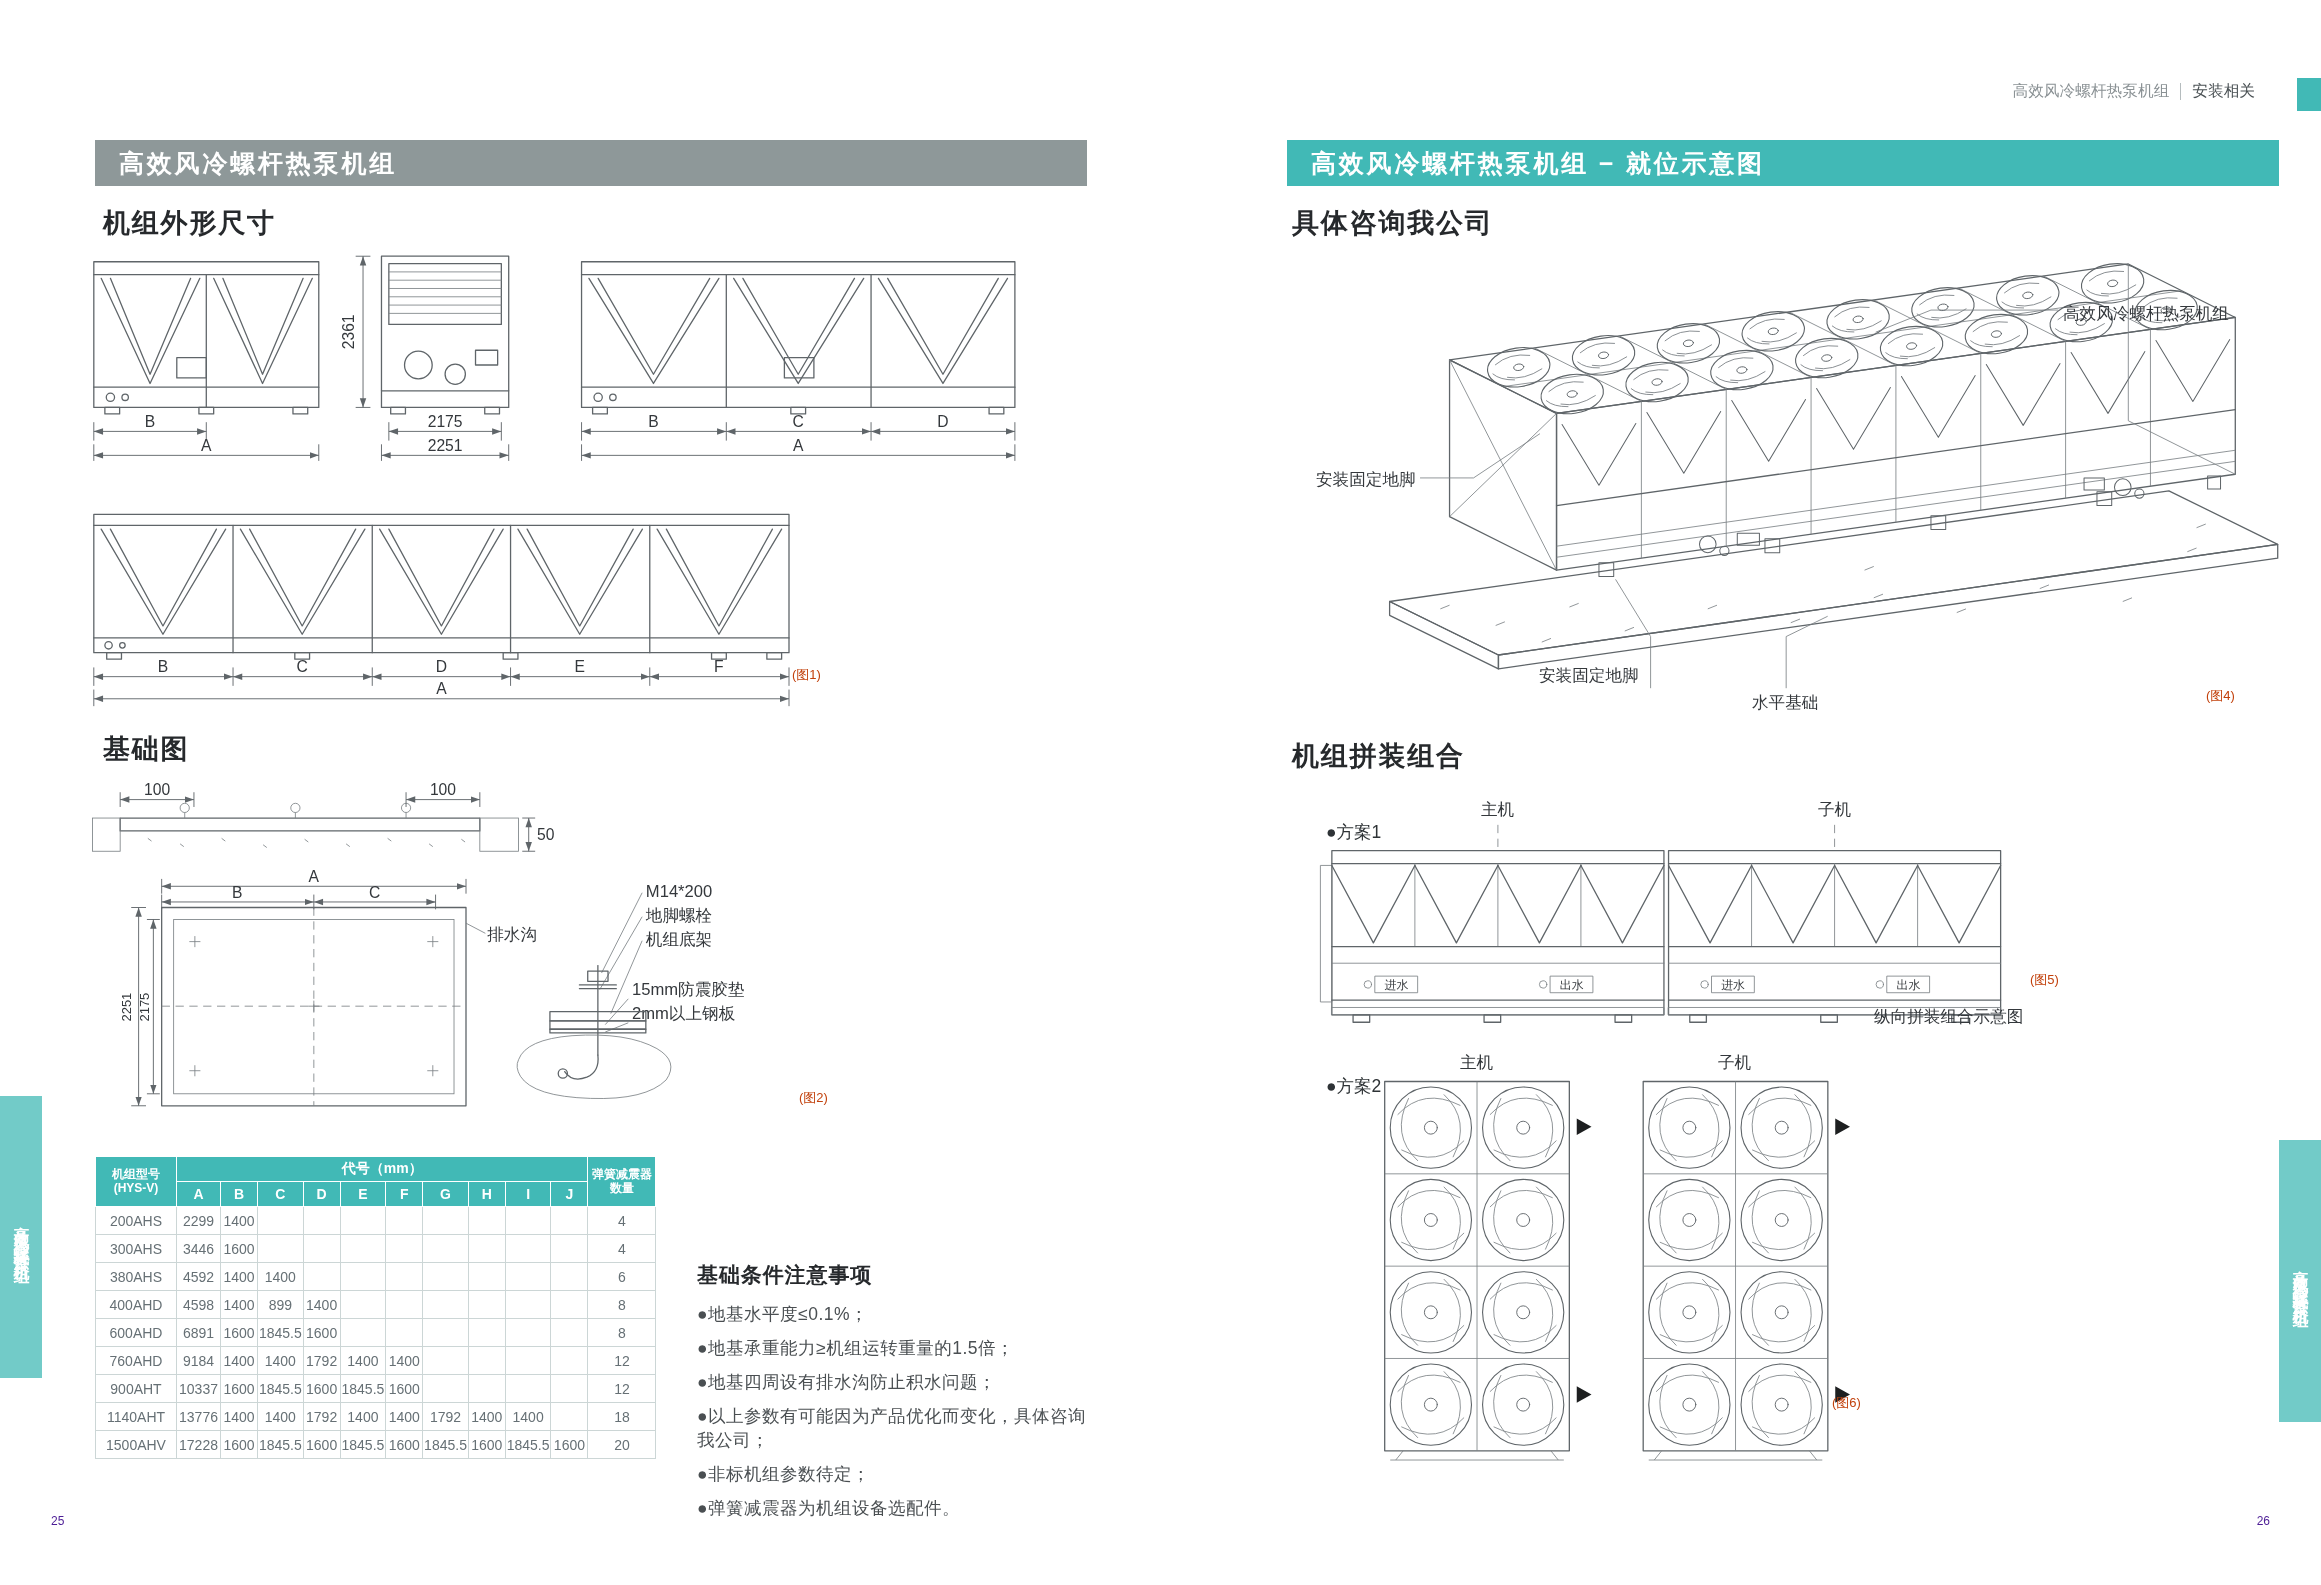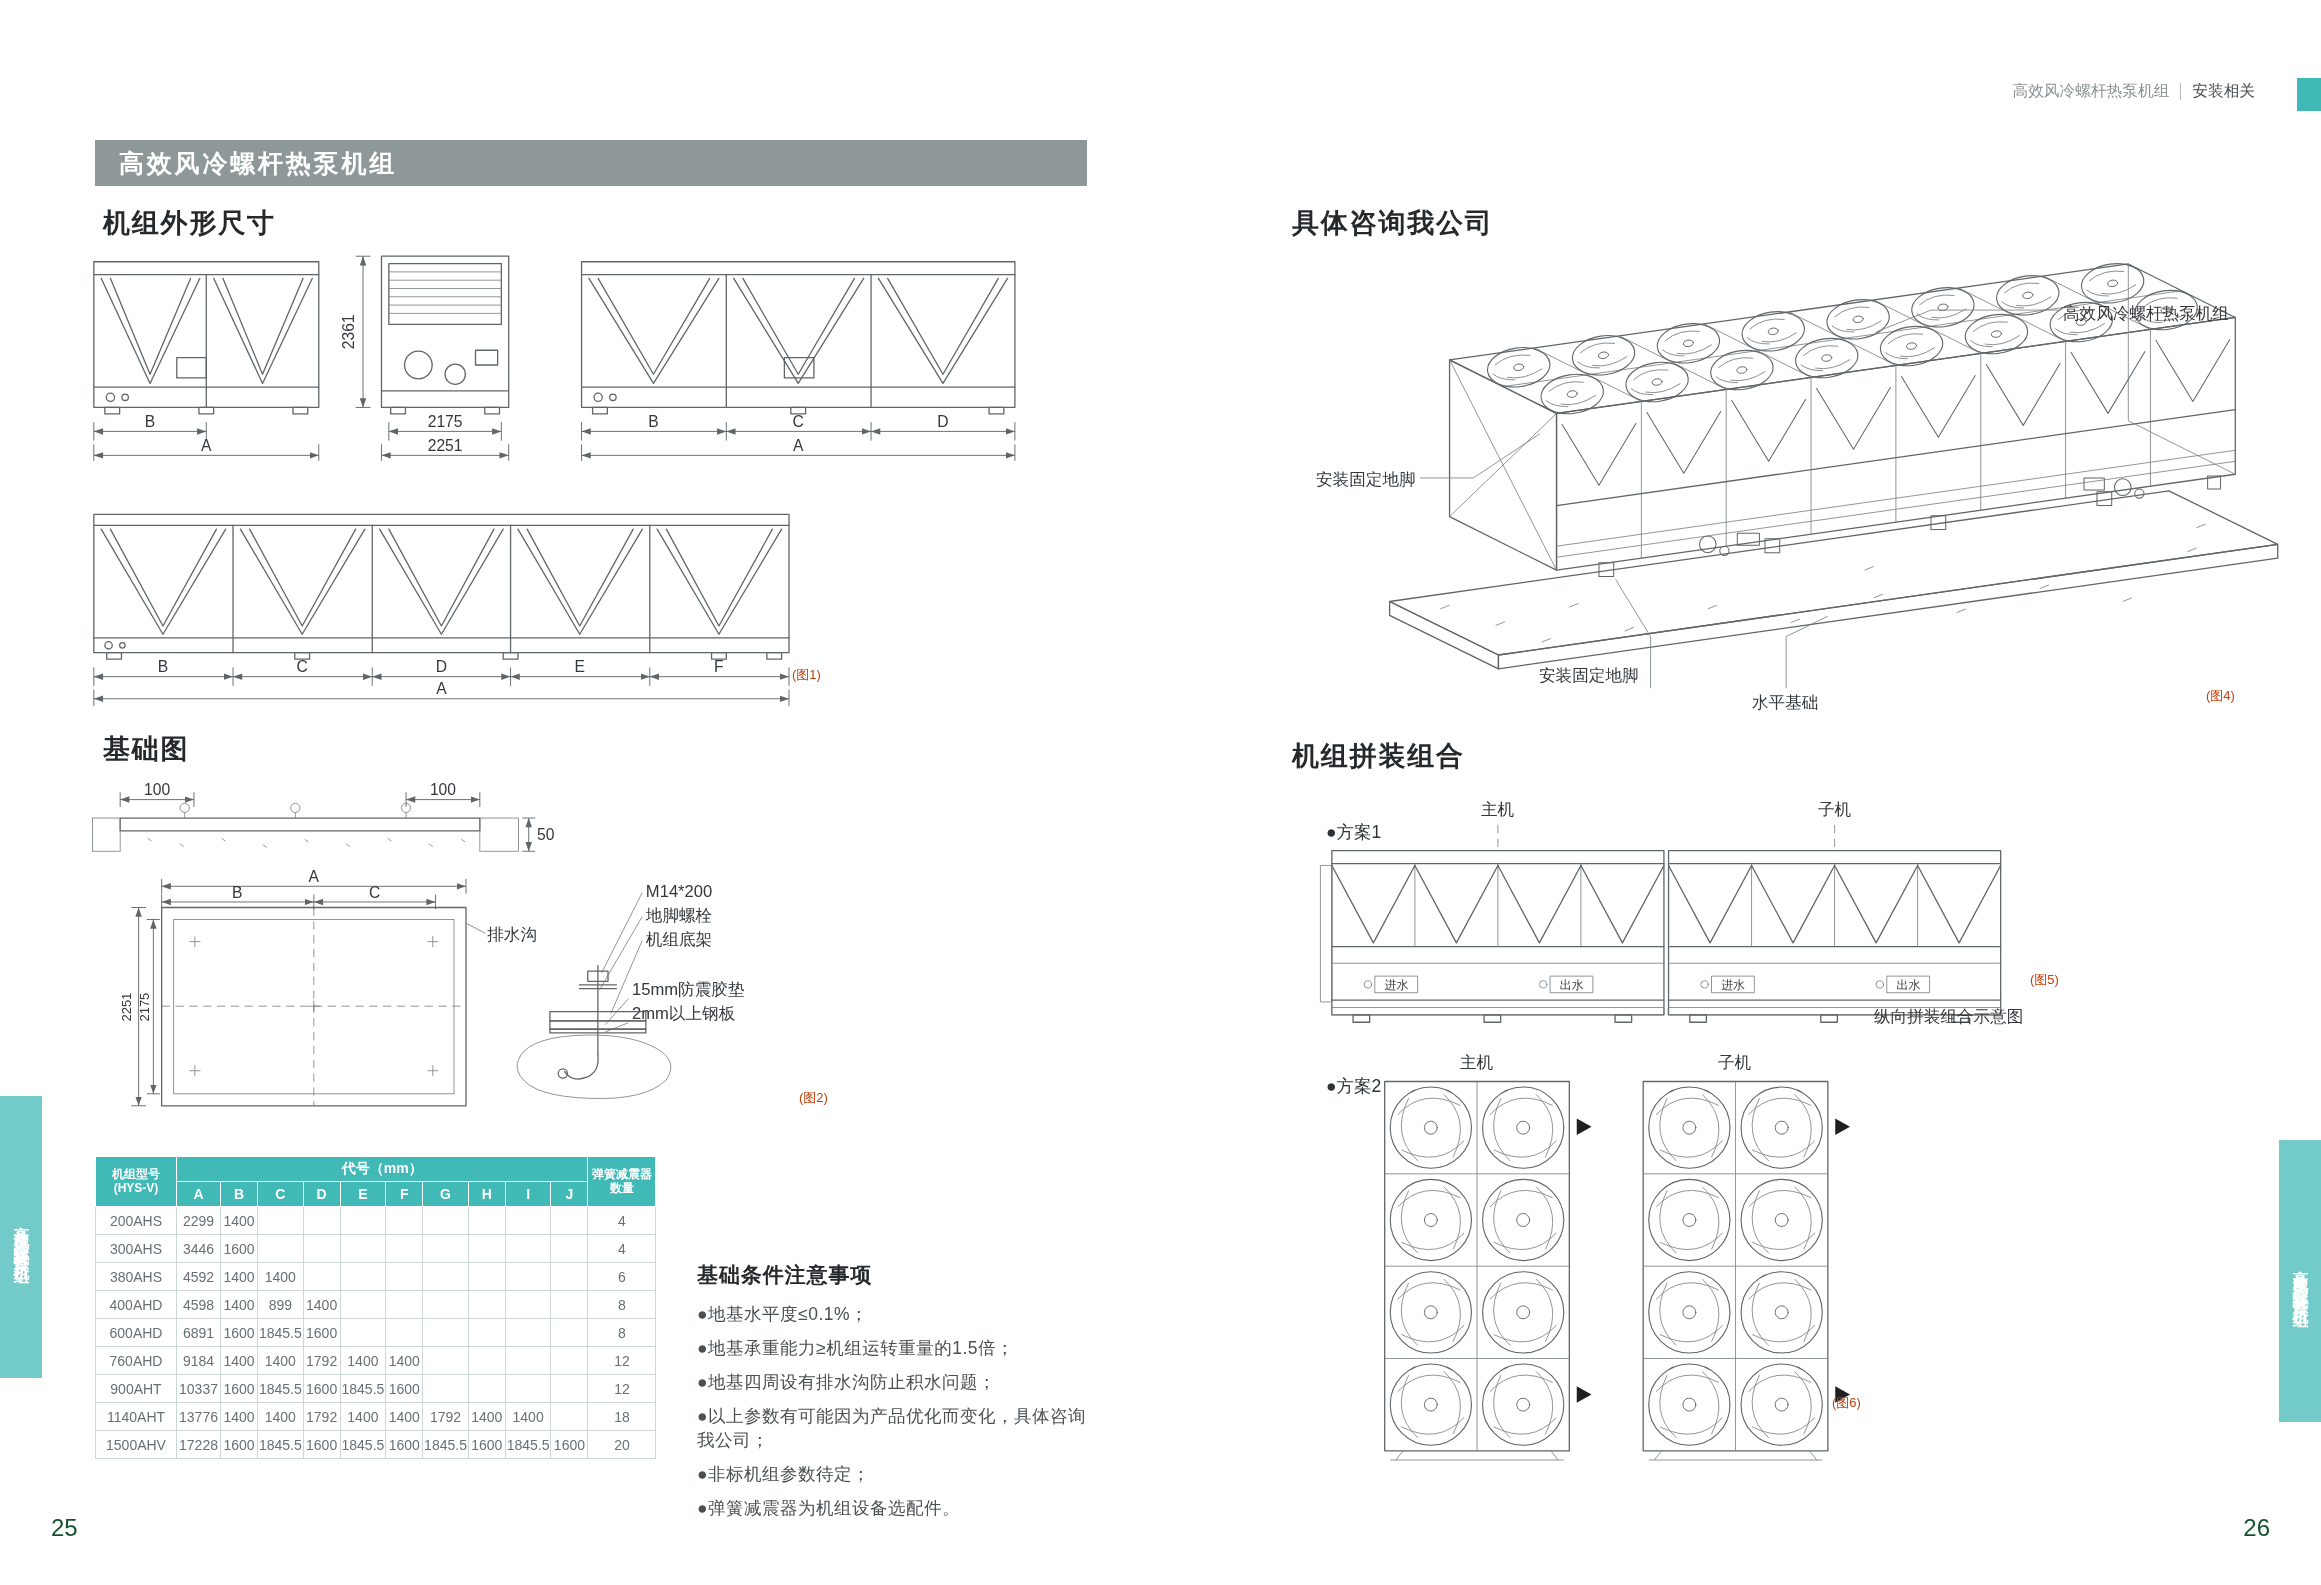--- a/index.html
+++ b/index.html
@@ -9,21 +9,21 @@
   #pageL { left:0; width:1160px; }
   #pageR { left:1161px; width:1160px; }
   .hbar { position:absolute; height:46px; line-height:46px; color:#fff; font-size:25px;
     font-weight:bold; letter-spacing:2.8px; padding-left:24px; }
   .hbar.gray { background:var(--gray,#8e9899); }
   .hbar.teal { background:var(--teal,#3fb7b4); }
   .sec { position:absolute; font-size:27px; font-weight:bold; color:#26292c; letter-spacing:1.8px; }
   .cap { position:absolute; font-size:13px; color:#c2410c; }
   .lbl { position:absolute; font-size:16.6px; color:#34383c; white-space:nowrap; }
   .plan-lbl { position:absolute; font-size:17.5px; color:#2e3336; white-space:nowrap;margin-top:24px; }
-  .pageno { position:absolute; font-size:24px; color:#14532d; }
+  .pageno { position:absolute; font-size:12px; color:#4c1d95; }
   svg.fig { position:absolute; overflow:visible; }
   .ln { stroke:#5f6569; stroke-width:1.4; fill:none; stroke-linejoin:round; stroke-linecap:round; }
   .thin { stroke:#7a8084; stroke-width:0.9; fill:none; }
   .dash { stroke-dasharray:9 6; }
   .dim { stroke:#5f6569; stroke-width:1; fill:none; }
   .dimt { font-size:17px; fill:#34383c; }
   .dimts { font-size:14px; fill:#34383c; }
   .lblt { font-size:18px; fill:#34383c; }
   .pt { font-size:13px; fill:#34383c; }
   .blk { fill:#1d1f20; stroke:none; }
@@ -477,20 +477,21 @@
 
 <div class="page" id="pageR">
 
   <div class="crumb" style="right:66px;top:81px">
     <span>高效风冷螺杆热泵机组</span>
     <span class="crumb-sep"></span>
     <span class="crumb-b">安装相关</span>
   </div>
   <div class="corner-mark" style="right:0;top:78px"></div>
 
+  <div class="hbar teal" style="left:126px;top:140px;width:992px">高效风冷螺杆热泵机组 − 就位示意图</div>
 
   <div class="sec" style="left:131px;top:205px">具体咨询我公司</div>
 
   <svg class="fig" style="left:150px;top:240px" width="978" height="498" viewBox="0 0 1060 540">
 
     <g>
       <polygon class="ln" points="85,392 930,272 1048,330 203,450"></polygon>
       <polygon class="ln" points="203,450 1048,330 1048,345 203,465"></polygon>
       <polygon class="ln" points="85,392 203,450 203,465 85,407"></polygon>
       <path class="thin" d="M140 400 l10 -4 M200 418 l10 -4 M280 398 l10 -4 M340 424 l10 -4 M430 400 l10 -4 M520 415 l10 -4 M610 388 l10 -4 M700 404 l10 -4 M790 378 l10 -4 M880 392 l10 -4 M950 338 l10 -4 M250 436 l10 -4 M600 358 l10 -4 M960 312 l10 -4"></path>

